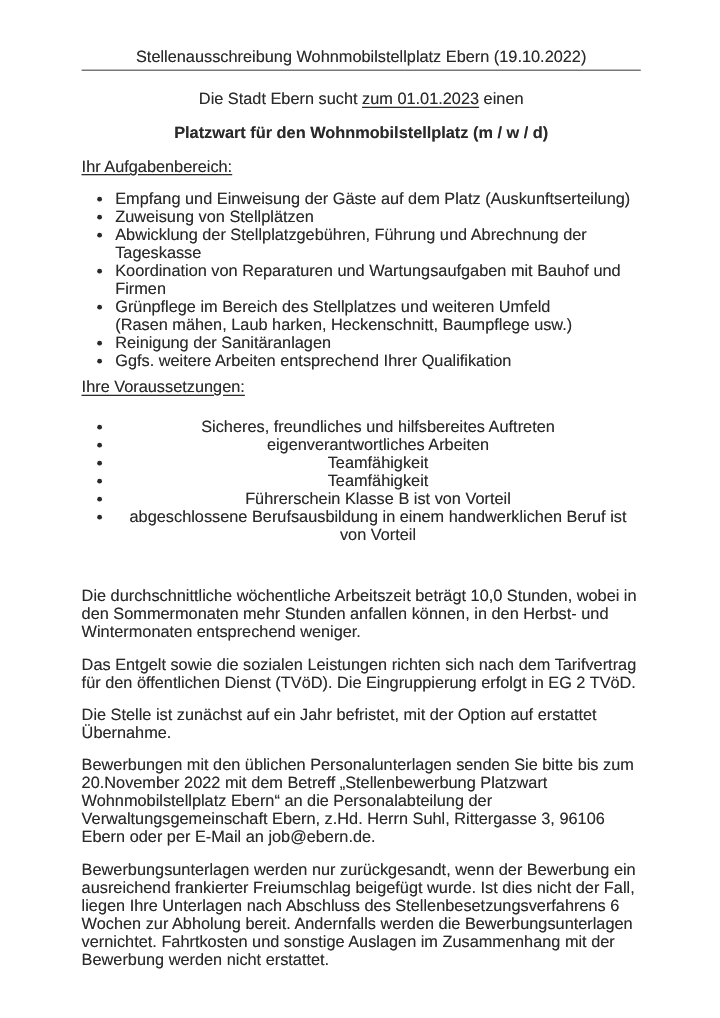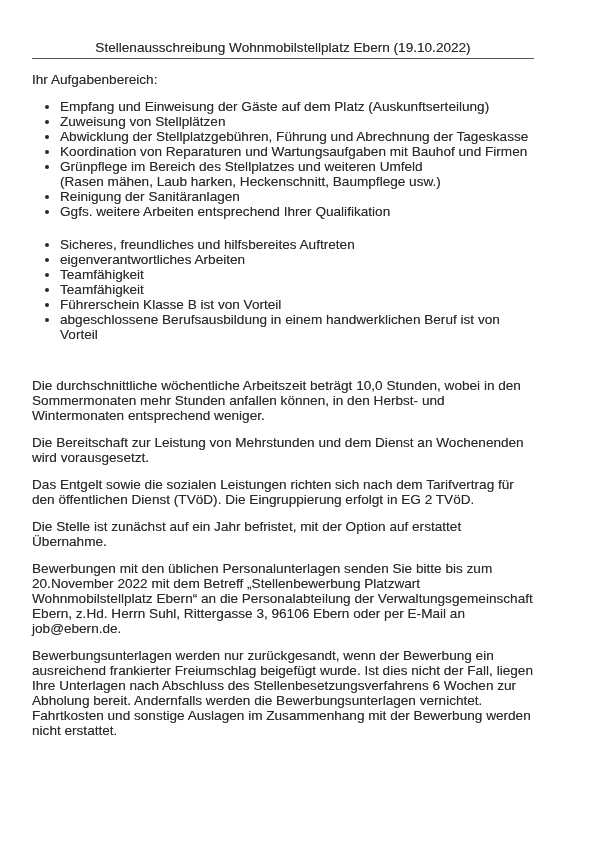--- a/index.html
+++ b/index.html
@@ -12,21 +12,21 @@
     width: 600px;
     height: 848px;
     overflow: hidden;
     font-family: "Liberation Sans", "DejaVu Sans", sans-serif;
     color: #2a2a2a;
   }
   .doc {
     box-sizing: border-box;
     width: 600px;
     height: 848px;
-    padding: 40px 66px 0 32px;
+    padding: 40px 66px 0 68px;
     font-size: 13.6px;
     line-height: 15px;
     text-shadow: 0 0 0.4px rgba(20,20,20,0.45); 
   }
   .header {
     text-align: center;
     border-bottom: 1.2px solid #565656;
     padding-bottom: 3px;
   }
   .intro {
@@ -39,76 +39,83 @@
   }
   .job-title {
     margin: 13px 0 0 0;
     text-align: center;
     font-weight: bold;
   }
   .sec {
     margin: 13px 0 0 0;
     font-size: 13.6px;
     font-weight: normal;
+    text-decoration: underline;
     text-underline-offset: 2px;
   }
   .sec2 { margin-top: 7px; }
   ul.bullets {
     margin: 12px 0 0 0;
     padding: 0 0 0 28px;
     list-style: disc outside;
   }
-  ul.bullets2 { margin-top: 18px; }
+  ul.bullets2 { margin-top: 18px; text-align: center; }
   ul.bullets li {
     margin: 0;
     white-space: pre-line; 
   }
   .paragraphs p {
     margin: 12px 0 0 0;
   }
   .paragraphs p:first-child {
     margin-top: 36px;
   }
 </style>
 </head>
 <body>
 
 <div class="doc">
 
   <div class="header">
     <span>Stellenausschreibung Wohnmobilstellplatz Ebern (19.10.2022)</span>
   </div>
 
+  <p class="intro">
+    <span>Die Stadt Ebern sucht</span>
+    <span class="u">zum 01.01.2023</span>
+    <span>einen</span>
+  </p>
 
+  <p class="job-title">Platzwart für den Wohnmobilstellplatz (m / w / d)</p>
 
   <h2 class="sec">Ihr Aufgabenbereich:</h2>
 
   <ul class="bullets">
       <li>Empfang und Einweisung der Gäste auf dem Platz (Auskunftserteilung)</li>
       <li>Zuweisung von Stellplätzen</li>
       <li>Abwicklung der Stellplatzgebühren, Führung und Abrechnung der Tageskasse</li>
       <li>Koordination von Reparaturen und Wartungsaufgaben mit Bauhof und Firmen</li>
       <li>Grünpflege im Bereich des Stellplatzes und weiteren Umfeld
 (Rasen mähen, Laub harken, Heckenschnitt, Baumpflege usw.)</li>
       <li>Reinigung der Sanitäranlagen</li>
       <li>Ggfs. weitere Arbeiten entsprechend Ihrer Qualifikation</li>
     </ul>
 
+  <h2 class="sec sec2">Ihre Voraussetzungen:</h2>
 
   <ul class="bullets bullets2">
       <li>Sicheres, freundliches und hilfsbereites Auftreten</li>
       <li>eigenverantwortliches Arbeiten</li>
       <li>Teamfähigkeit</li>
       <li>Teamfähigkeit</li>
       <li>Führerschein Klasse B ist von Vorteil</li>
       <li>abgeschlossene Berufsausbildung in einem handwerklichen Beruf ist von Vorteil</li>
     </ul>
 
   <div class="paragraphs">
       <p>Die durchschnittliche wöchentliche Arbeitszeit beträgt 10,0 Stunden, wobei in den Sommermonaten mehr Stunden anfallen können, in den Herbst- und Wintermonaten entsprechend weniger.</p>
-      <p>Die Bereitschaft zur Leistung von Mehrstunden und dem Dienst an Wochenenden wird vorausgesetzt.</p>
       <p>Das Entgelt sowie die sozialen Leistungen richten sich nach dem Tarifvertrag für den öffentlichen Dienst (TVöD). Die Eingruppierung erfolgt in EG 2 TVöD.</p>
       <p>Die Stelle ist zunächst auf ein Jahr befristet, mit der Option auf erstattet Übernahme.</p>
       <p>Bewerbungen mit den üblichen Personalunterlagen senden Sie bitte bis zum 20.November 2022 mit dem Betreff „Stellenbewerbung Platzwart Wohnmobilstellplatz Ebern“ an die Personalabteilung der Verwaltungsgemeinschaft Ebern, z.Hd. Herrn Suhl, Rittergasse 3, 96106 Ebern oder per E-Mail an job@ebern.de.</p>
       <p>Bewerbungsunterlagen werden nur zurückgesandt, wenn der Bewerbung ein ausreichend frankierter Freiumschlag beigefügt wurde. Ist dies nicht der Fall, liegen Ihre Unterlagen nach Abschluss des Stellenbesetzungsverfahrens 6 Wochen zur Abholung bereit. Andernfalls werden die Bewerbungsunterlagen vernichtet. Fahrtkosten und sonstige Auslagen im Zusammenhang mit der Bewerbung werden nicht erstattet.</p>
     </div>
 
 </div>
 
 </body></html>

